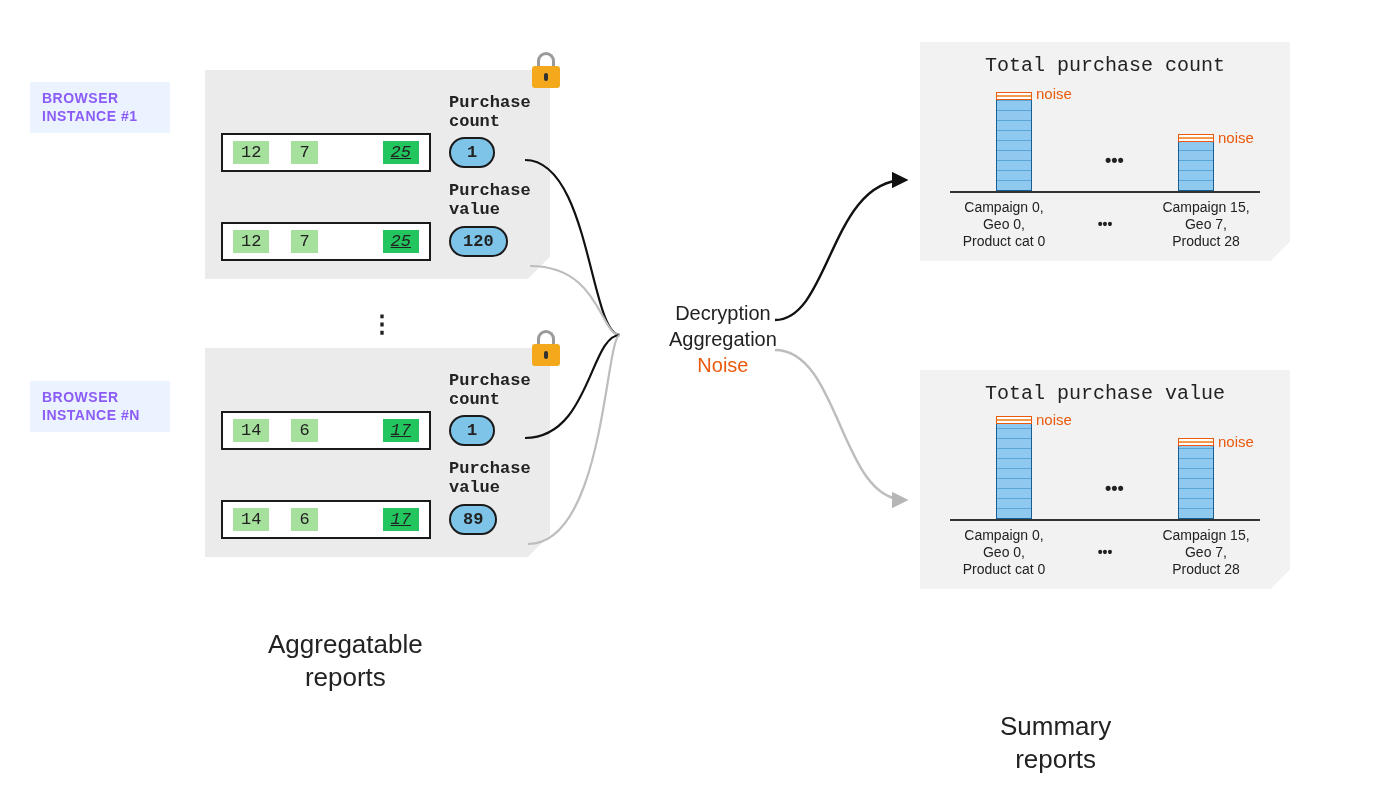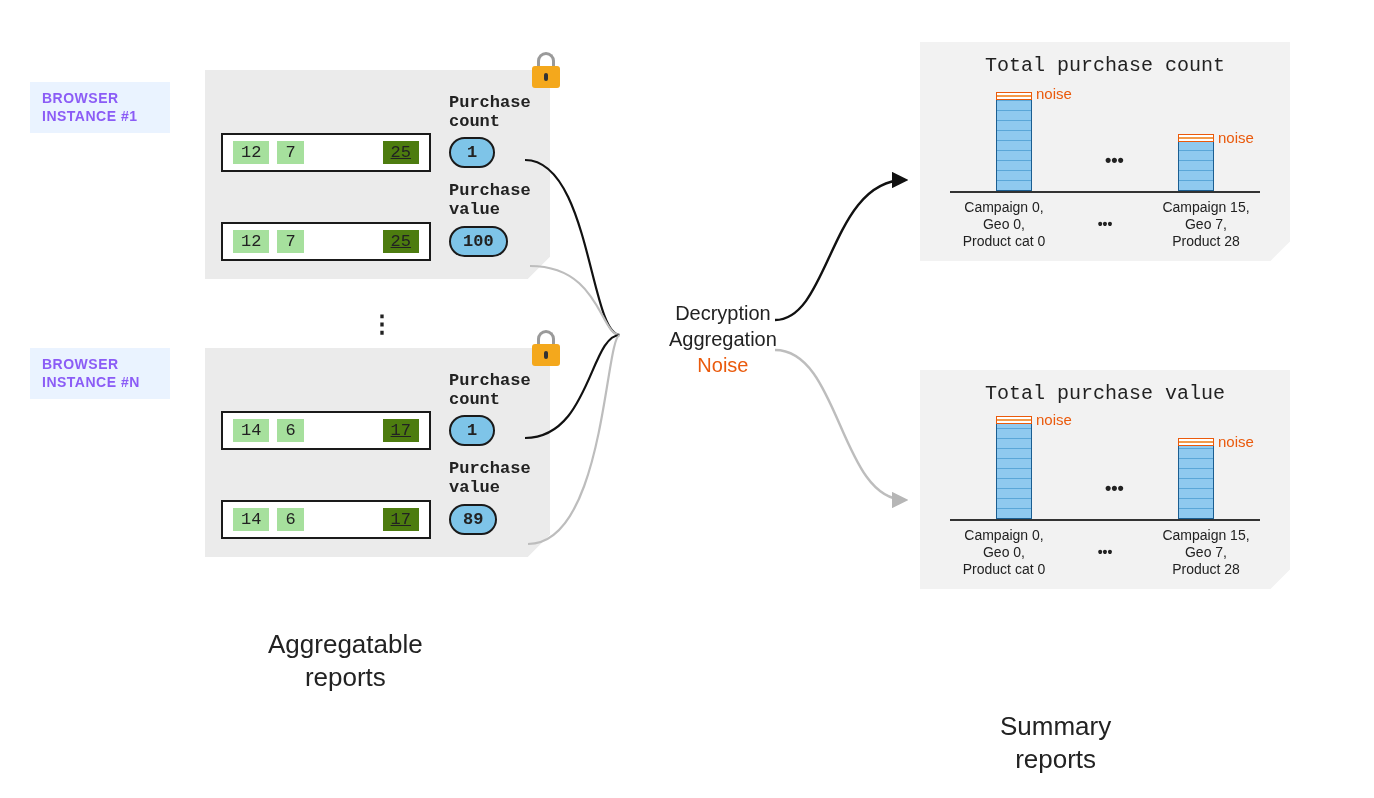--- a/index.html
+++ b/index.html
@@ -44,34 +44,34 @@
     clip-path: polygon(100% 0, 100% 100%, 0 100%);
   }
   .row {
     display: flex;
     align-items: center;
     gap: 18px;
     margin-top: 4px;
   }
   .key-box {
     display: flex;
-    gap: 8px;
+    gap: 22px;
     background: #fff;
     border: 2px solid #1a1a1a;
     padding: 6px 10px;
     width: 210px;
     font-family: "Courier New", monospace;
     font-size: 17px;
   }
   .chip {
     padding: 2px 8px;
     font-family: "Courier New", monospace;
   }
   .chip.green  { background: #a6e09d; }
-  .chip.yellow { background: #4d7c0f; text-decoration: underline; }
+  .chip.yellow { background: #22c55e; text-decoration: underline; font-style: italic; }
   .metric-label {
     font-family: "Courier New", monospace;
     font-weight: 700;
     font-size: 17px;
     line-height: 1.1;
     margin: 10px 0 -2px 228px;
     white-space: pre-line;
   }
   .pill {
     min-width: 46px;
@@ -184,21 +184,21 @@
   .axis-labels > div{width:120px;line-height:1.2;}
 
   
   svg.wires{position:absolute;left:0;top:0;width:1374px;height:798px;pointer-events:none;}
 </style>
 </head>
 <body>
 
 <div class="browser-label" style="top:82px;left:30px">BROWSER INSTANCE #1</div>
 
-<div class="browser-label" style="top:348px;left:30px">BROWSER INSTANCE #N</div>
+<div class="browser-label" style="top:381px;left:30px">BROWSER INSTANCE #N</div>
 
 <div class="card" style="top:70px;left:205px;width:345px">
   <div class="lock">
     <div class="shackle"></div>
       <div class="body"></div>
       <div class="hole"></div>
   </div>
   <div class="metric-label">Purchase
 count</div>
   <div class="row">
@@ -212,21 +212,21 @@
   </div>
   <div class="metric-label">Purchase
 value</div>
   <div class="row">
     <div class="key-box">
       <span class="chip green">12</span>
       <span class="chip green">7</span>
       <span style="flex:1"></span>
       <span class="chip yellow">25</span>
     </div>
-    <div class="pill">100</div>
+    <div class="pill">120</div>
   </div>
 </div>
 
 <div class="vdots" style="top:310px;left:370px">⋮</div>
 
 <div class="card" style="top:348px;left:205px;width:345px">
   <div class="lock">
     <div class="shackle"></div>
       <div class="body"></div>
       <div class="hole"></div>

